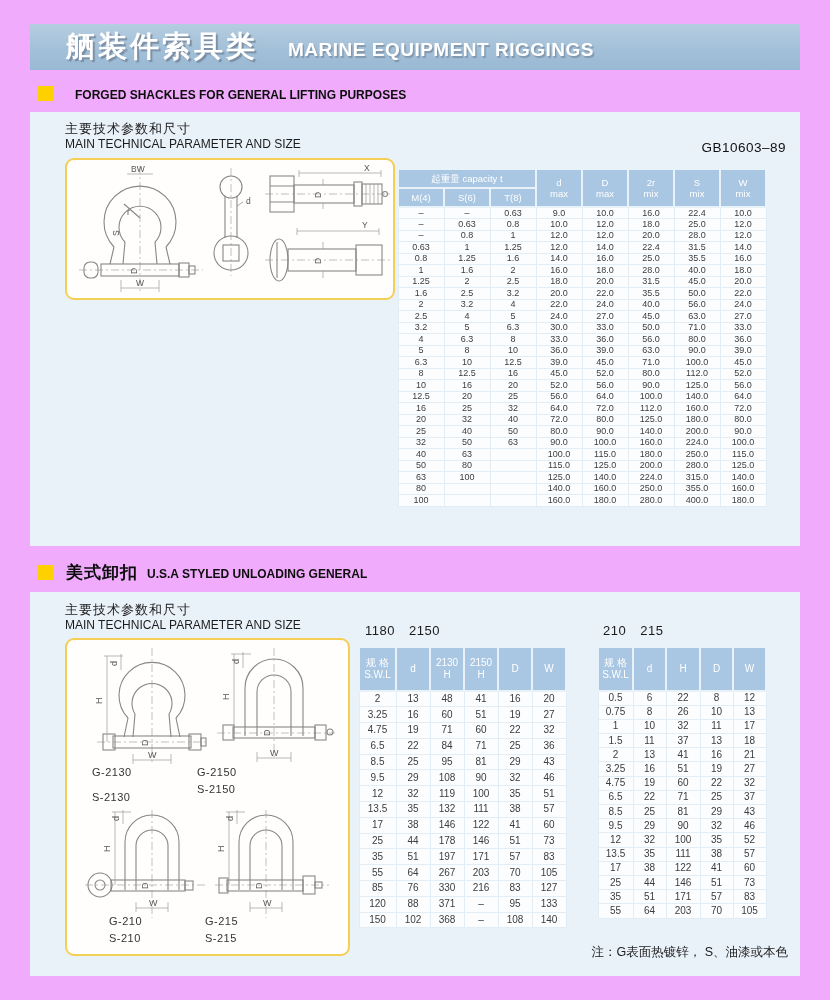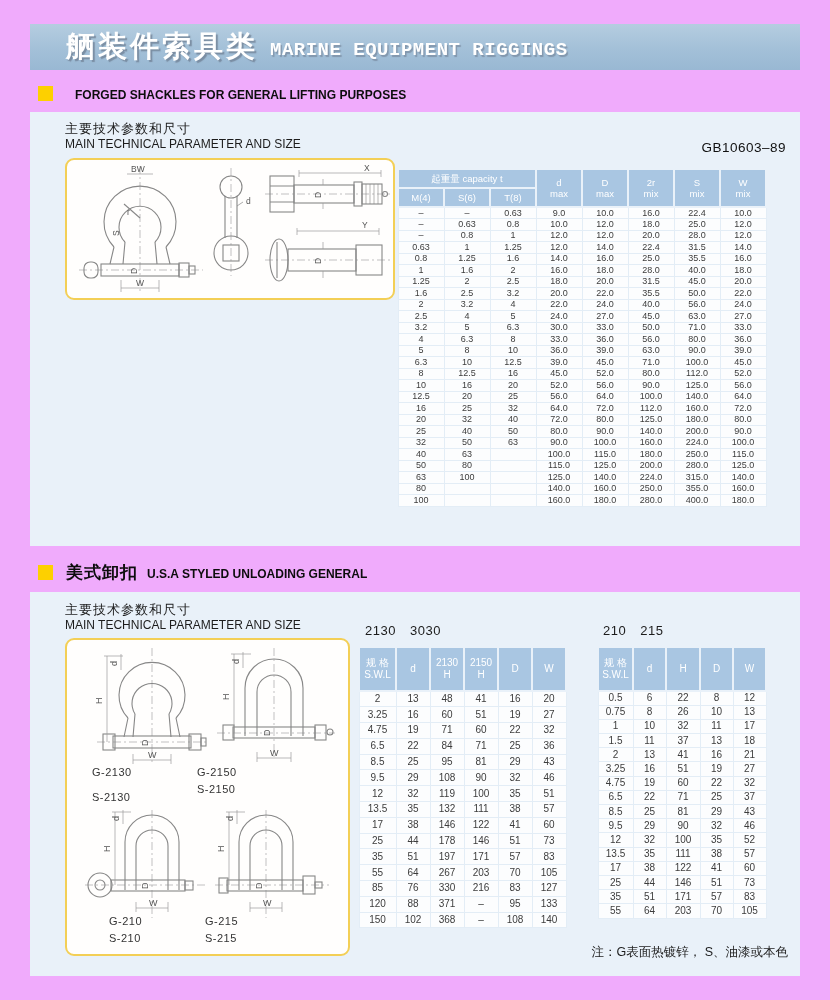--- a/index.html
+++ b/index.html
@@ -5,22 +5,22 @@
   * { margin:0; padding:0; box-sizing:border-box; }
   body { background:#ffffff; font-family:"Liberation Sans", sans-serif; }
   .page { position:relative; width:830px; height:1000px; background:#f0abfc; overflow:hidden; }
 
   
   .banner { position:absolute; left:30px; top:24px; width:770px; height:46px;
             background:linear-gradient(180deg,#b5cde0 0%,#a3c0d8 55%,#99b8d3 100%);
             display:flex; align-items:center; padding-left:36px; }
   .banner-zh { font-size:29px; font-weight:bold; color:#fff; letter-spacing:3px;
                text-shadow:2px 2px 1px rgba(110,125,145,.75); white-space:nowrap; }
-  .banner-en { font-size:19px; font-weight:bold; color:#fff; margin-left:12px; letter-spacing:.5px;
-               text-shadow:1.5px 1.5px 1px rgba(110,125,145,.6); white-space:nowrap; padding-top:6px;font-family:Liberation Mono, monospace; }
+  .banner-en { font-size:19px; font-weight:bold; color:#fff; margin-left:30px; letter-spacing:.5px;
+               text-shadow:1.5px 1.5px 1px rgba(110,125,145,.6); white-space:nowrap; padding-top:6px; }
 
   
   .sec-head { position:absolute; left:38px; height:18px; display:flex; align-items:center; }
   .bullet { width:15px; height:15px; background:#fdd000; margin-right:13px; flex:0 0 auto; }
   .sec-zh { font-size:17px; font-weight:bold; color:#0d0d0d; letter-spacing:1px; white-space:nowrap; }
   .sec-en { font-size:12px; font-weight:bold; color:#0d0d0d; margin-left:9px; padding-top:3px; white-space:nowrap;text-align:center; }
 
   
   .panel { position:absolute; left:30px; width:770px; background:#e9f1f9; }
   #panel1 { top:112px; height:434px; }
@@ -563,21 +563,21 @@
       <span class="model-label" style="left:25px;top:126px;">G-2130</span>
       <span class="model-label" style="left:25px;top:143px;margin-top:8px;">S-2130</span>
       <span class="model-label" style="left:130px;top:126px;">G-2150</span>
       <span class="model-label" style="left:130px;top:143px;">S-2150</span>
       <span class="model-label" style="left:42px;top:275px;">G-210</span>
       <span class="model-label" style="left:42px;top:292px;">S-210</span>
       <span class="model-label" style="left:138px;top:275px;">G-215</span>
       <span class="model-label" style="left:138px;top:292px;">S-215</span>
     </div>
 
-    <div class="tbl-label" id="t2l-label">2130 3030</div>
+    <div class="tbl-label" id="t2l-label">1180 2150</div>
     <table id="t2l" class="t2">
       <colgroup>
           <col style="width:37px">
           <col style="width:34px">
           <col style="width:34px">
           <col style="width:34px">
           <col style="width:34px">
           <col style="width:34px">
         </colgroup>
       <thead>

